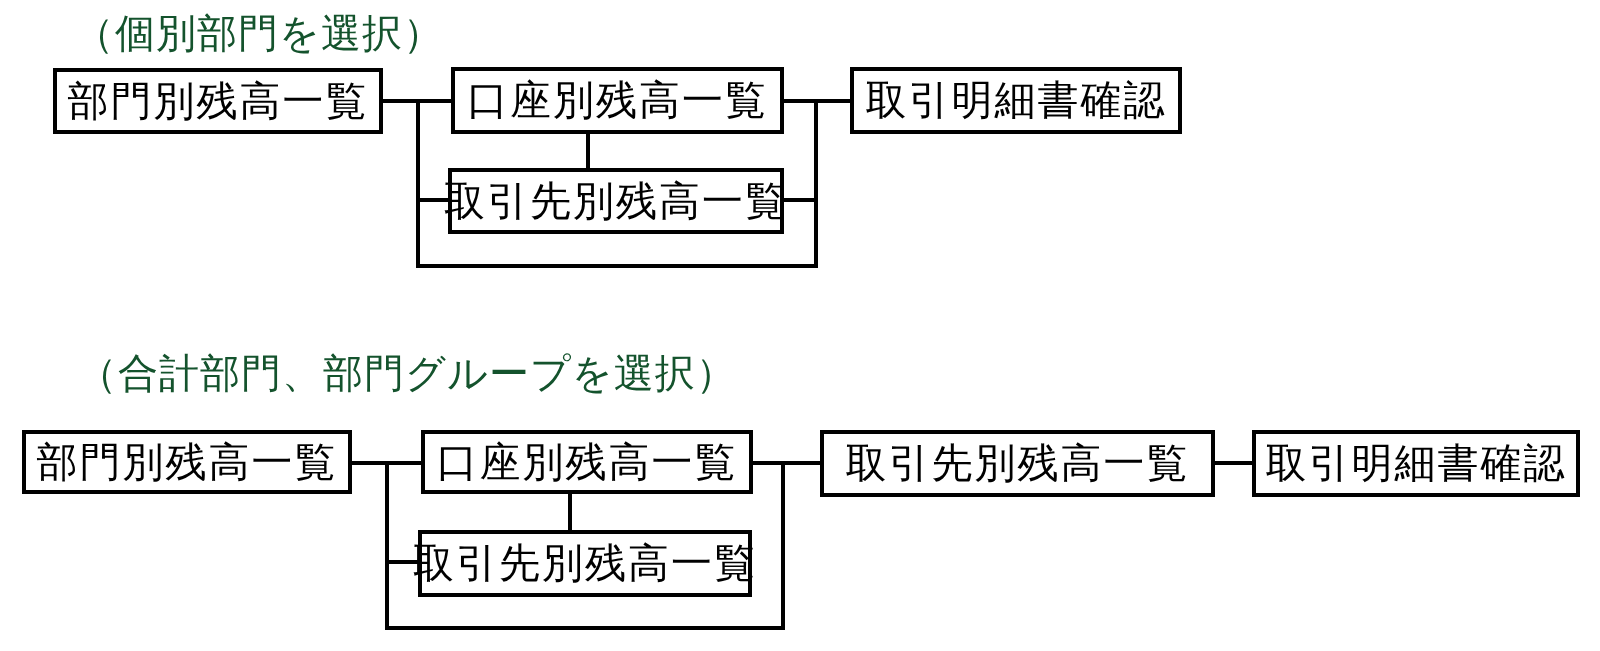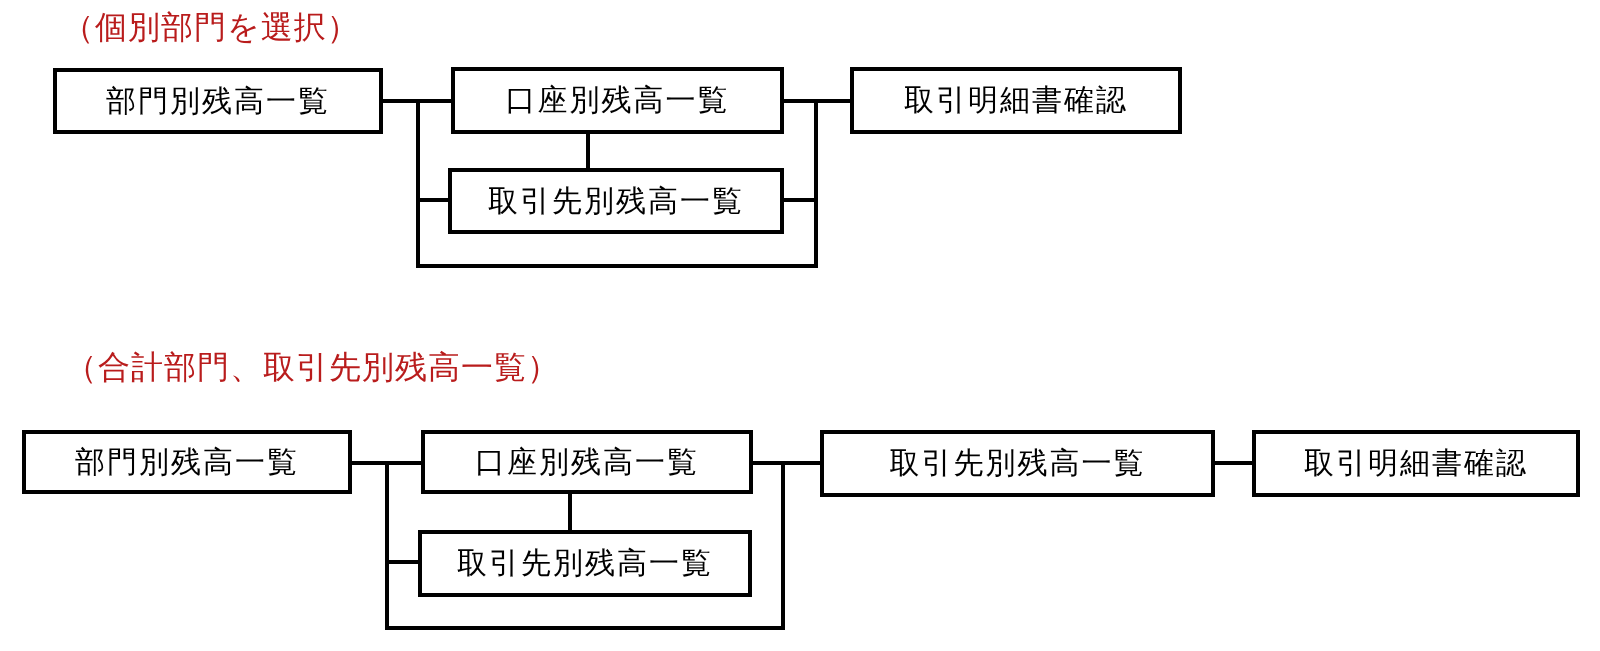--- a/index.html
+++ b/index.html
@@ -11,34 +11,35 @@
     position: relative;
     width: 1600px;
     height: 651px;
     background: #ffffff;
     font-family: "Liberation Serif", "DejaVu Serif", serif;
     color: #000000;
     overflow: hidden;
   }
   .caption {
     position: absolute;
-    font-size: 32px;
+    font-size: 40px;
     letter-spacing: 1px;
     white-space: nowrap;
-    color: #b91c1c;
+    color: #14532d;
+    margin-left: 12px;
   }
   .flow-box {
     position: absolute;
     box-sizing: border-box;
     border: 4px solid #000000;
     background: #ffffff;
     display: flex;
     align-items: center;
     justify-content: center;
-    font-size: 30px;
+    font-size: 41px;
     letter-spacing: 2px;
     white-space: nowrap;
     z-index: 2;
   }
   .line {
     position: absolute;
     background: #000000;
     z-index: 1;
   }
 </style>
@@ -70,21 +71,21 @@
     <div class="line" style="left:416px; top:99px;  width:4px;   height:169px;"></div>
     <div class="line" style="left:416px; top:198px; width:32px;  height:4px;"></div>
     <div class="line" style="left:784px; top:99px;  width:66px;  height:4px;"></div>
     <div class="line" style="left:784px; top:198px; width:34px;  height:4px;"></div>
     <div class="line" style="left:814px; top:99px;  width:4px;   height:169px;"></div>
     <div class="line" style="left:416px; top:264px; width:402px; height:4px;"></div>
     <div class="line" style="left:586px; top:134px; width:4px;   height:34px;"></div>
   </div>
 
   <div>
-    <div class="caption" style="left:65px; top:346px;">（合計部門、取引先別残高一覧）</div>
+    <div class="caption" style="left:65px; top:346px;">（合計部門、部門グループを選択）</div>
 
     <div class="flow-box" style="left:22px; top:430px; width:330px; height:64px;">
       <span>部門別残高一覧</span>
     </div>
 
     <div class="flow-box" style="left:421px; top:430px; width:332px; height:64px;">
       <span>口座別残高一覧</span>
     </div>
 
     <div class="flow-box" style="left:820px; top:430px; width:395px; height:67px;">

